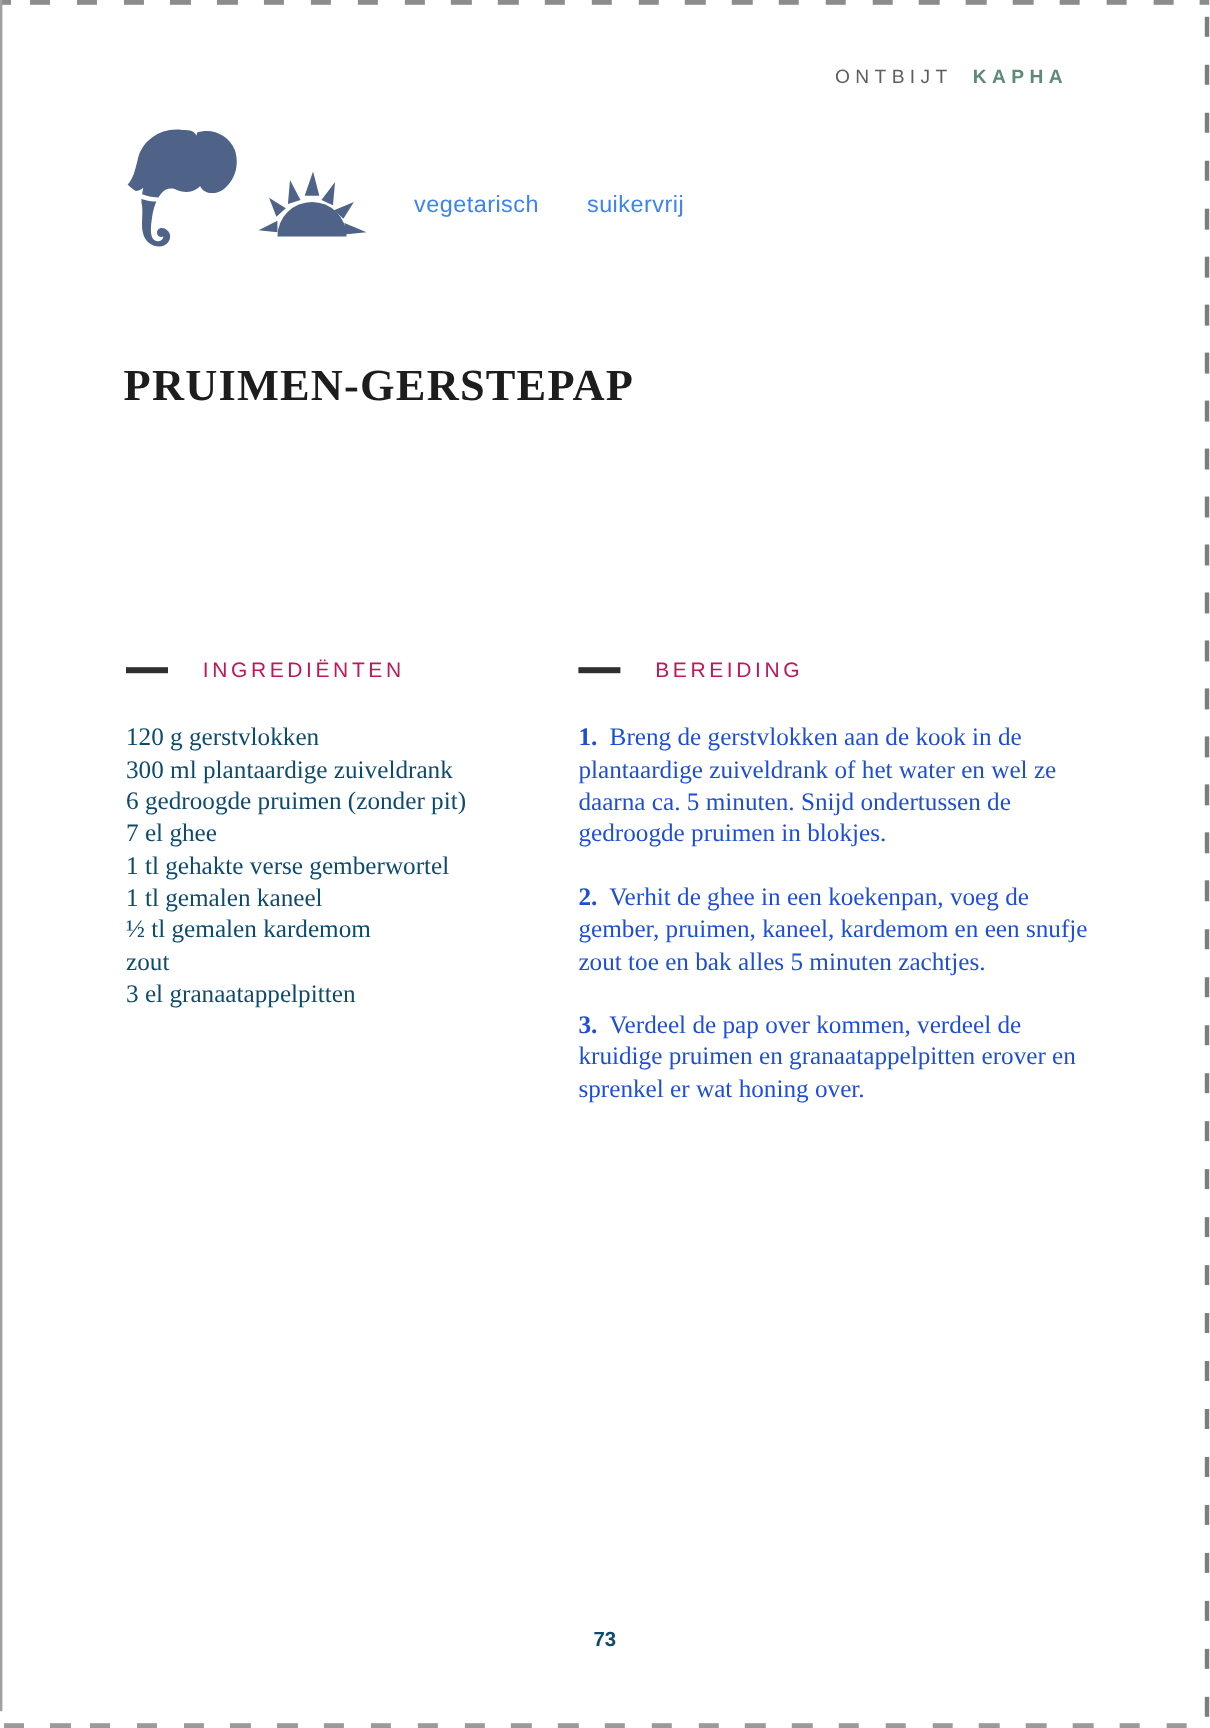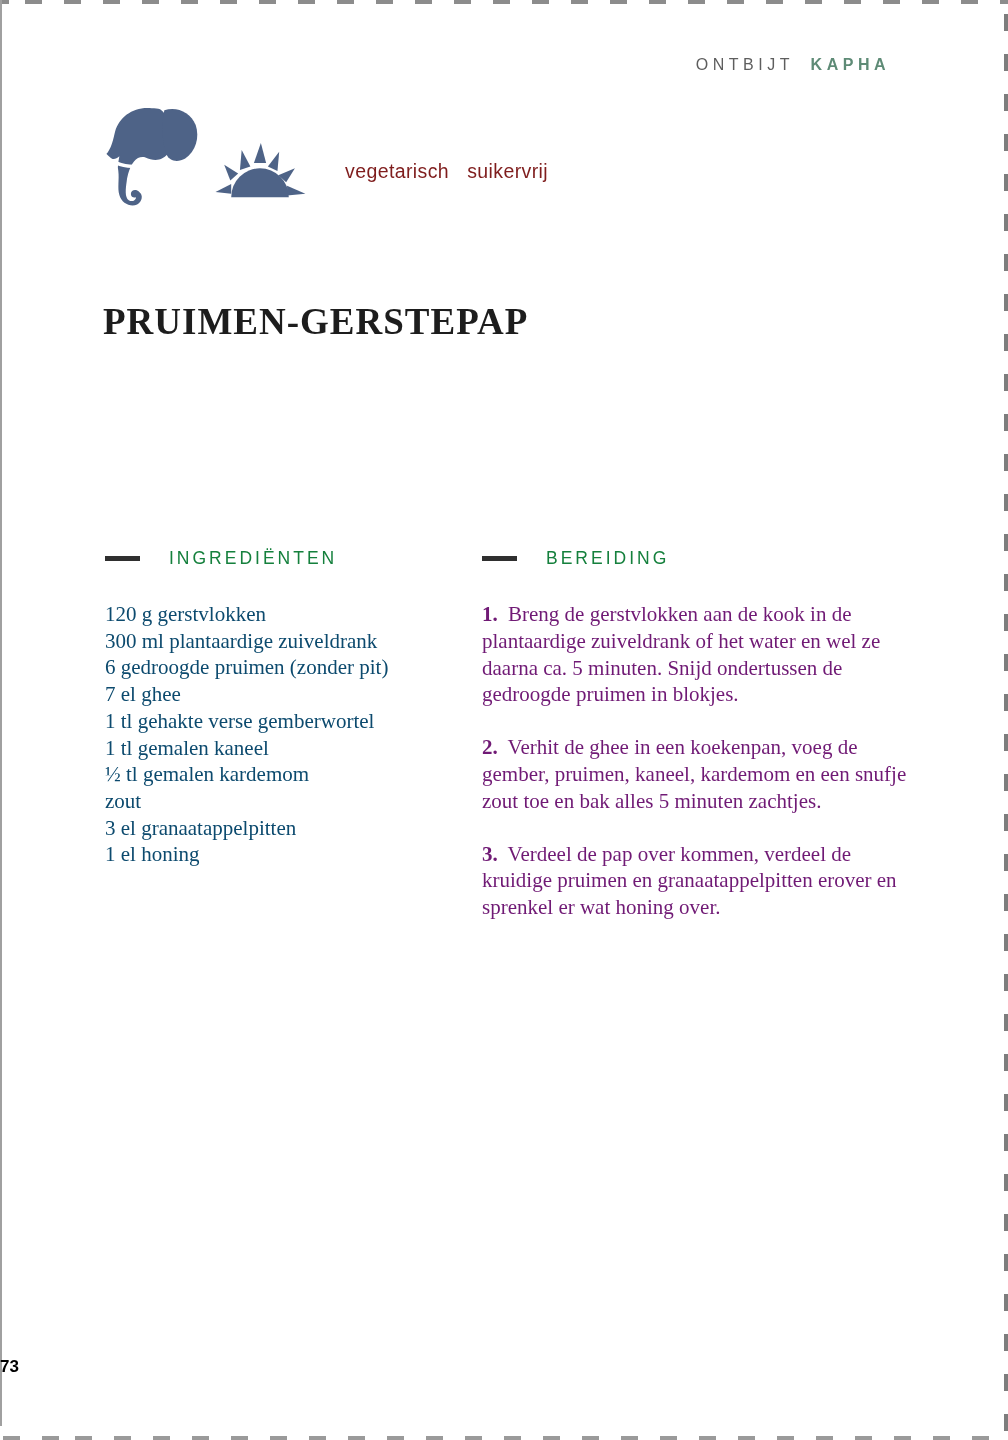--- a/index.html
+++ b/index.html
@@ -46,59 +46,59 @@
     white-space:nowrap;
     text-align:center;
   }
   .brand-header .section{color:var(--muted);font-weight:400;}
   .brand-header .dosha{color:var(--green);font-weight:700;margin-left:8px;}
   
   .elephant{position:absolute;top:102px;left:98px;width:118px;height:115px;}
   .sun{position:absolute;top:138px;left:212px;width:96px;height:72px;}
   .diet-labels{
     position:absolute;top:160px;left:345px;
-    display:flex;gap:18px;
+    display:flex;gap:40px;
     font-family:"Liberation Sans", sans-serif;
-    font-size:19.5px;color:#7f1d1d;letter-spacing:0.4px;align-items:center;
+    font-size:19.5px;color:#3b82f6;letter-spacing:0.4px;align-items:center;
   }
   
   .recipe-title{
     position:absolute;top:300px;left:103px;
     font-size:37px;font-weight:700;letter-spacing:1px;
     color:#1d1d1d;margin:0;
   }
   
   .col{position:absolute;top:548px;}
   .col-ingredients{left:105px;width:372px;}
   .col-preparation{left:482px;width:432px;}
   .section-head{
     display:flex;align-items:center;
     font-family:"Liberation Sans", sans-serif;
-    font-size:17.5px;letter-spacing:3px;color:#15803d;
+    font-size:17.5px;letter-spacing:3px;color:#be185d;
     margin-bottom:32px;
   }
   .section-head .dash{
     display:inline-block;width:35px;height:5px;
     background:#2f2f2f;margin-right:29px;flex:0 0 auto;
   }
   .ing-line{
     font-size:21px;line-height:26.7px;color:#0c4a6e;
   }
   .ing-line.indent{padding-left:14px;}
   .step{
-    font-size:21px;line-height:26.8px;color:#701a75;
+    font-size:21px;line-height:26.8px;color:#1d4ed8;
     margin:0 0 26px 0;
   }
   .step b{font-weight:700;margin-right:5px;}
   
   .page-number{
     position:absolute;top:1357px;left:0;width:1008px;
-    text-align:left;
+    text-align:center;
     font-family:"Liberation Sans", sans-serif;
-    font-size:17px;font-weight:700;color:#000000;
+    font-size:17px;font-weight:700;color:#0c4a6e;
   }
 </style>
 </head>
 <body>
 
 <div class="page">
 
   <div class="edge-top"></div>
   <div class="edge-bottom"></div>
   <div class="edge-right"></div>
@@ -141,21 +141,20 @@
     <div id="ingredients-list">
         <div class="ing-line">120 g gerstvlokken</div>
         <div class="ing-line">300 ml plantaardige zuiveldrank</div>
         <div class="ing-line">6 gedroogde pruimen (zonder pit)</div>
         <div class="ing-line">7 el ghee</div>
         <div class="ing-line">1 tl gehakte verse gemberwortel</div>
         <div class="ing-line">1 tl gemalen kaneel</div>
         <div class="ing-line">½ tl gemalen kardemom</div>
         <div class="ing-line">zout</div>
         <div class="ing-line">3 el granaatappelpitten</div>
-        <div class="ing-line">1 el honing</div>
       </div>
   </div>
 
   <div class="col col-preparation">
     <div class="section-head">
       <span class="dash"></span>
       <span>BEREIDING</span>
     </div>
     <div id="steps-list">
         <p class="step"><b>1.</b> Breng de gerstvlokken aan de kook in de plantaardige zuiveldrank of het water en wel ze daarna ca. 5 minuten. Snijd ondertussen de gedroogde pruimen in blokjes.</p>

